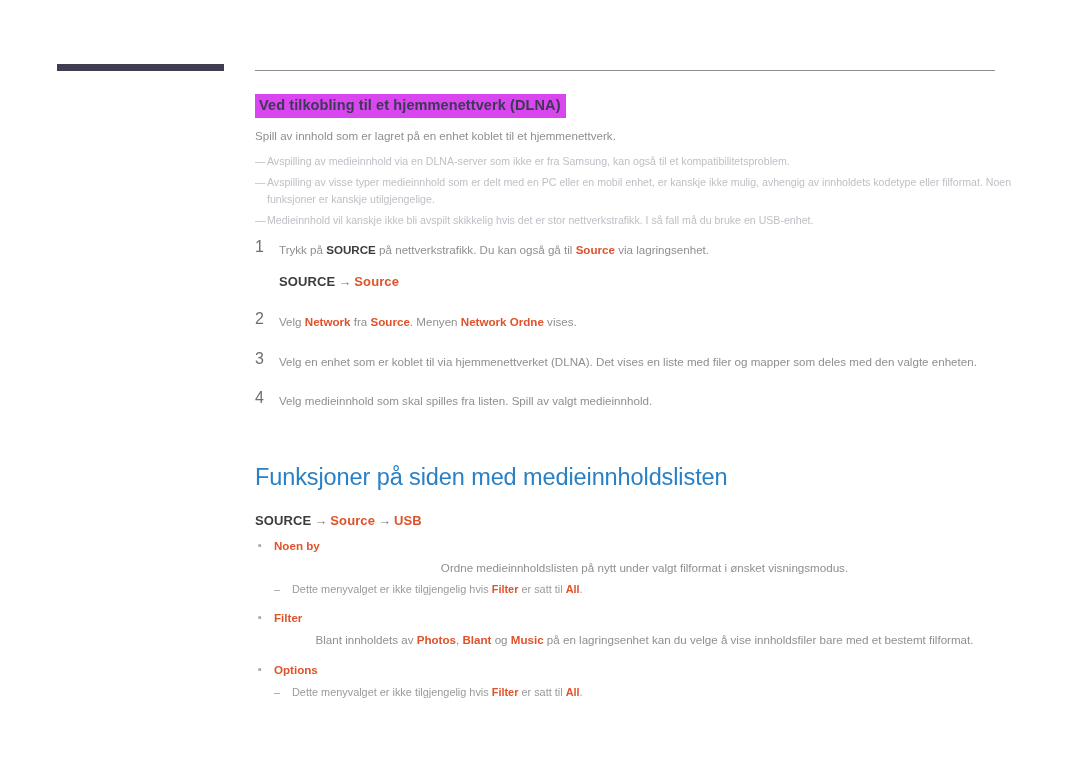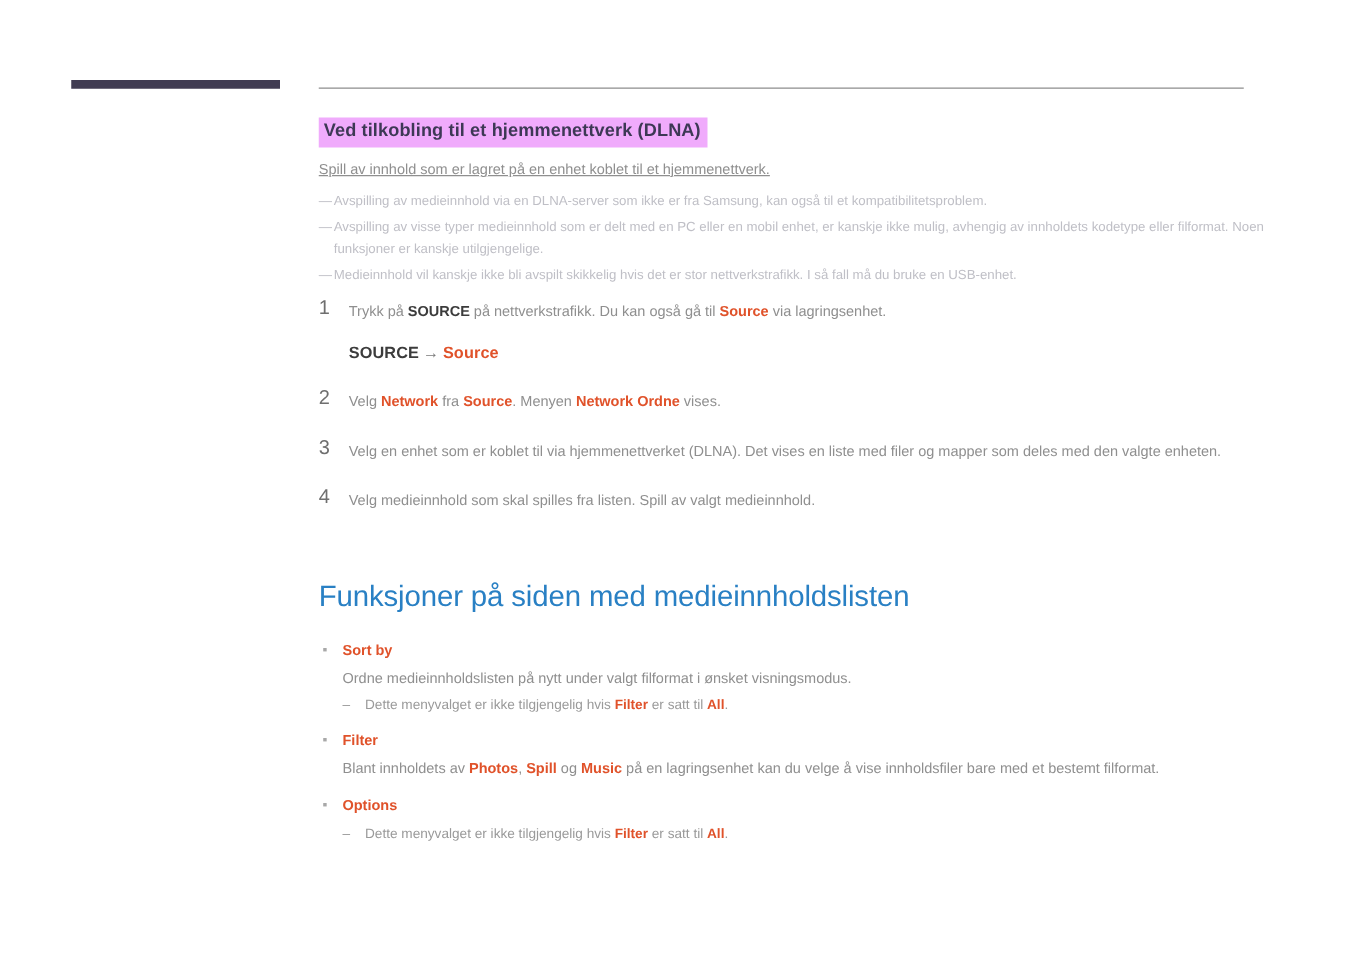--- a/index.html
+++ b/index.html
@@ -50,36 +50,35 @@
     width: 760px;
   }
 
   
   .hl-heading-wrap {
     margin: 0 0 9px 0;
     line-height: 1;
   }
   .hl-heading {
     display: inline-block;
-    background: #f0abfc;
+    background: #d946ef;
     color: #3d3855;
     font-size: 14.5px;
     font-weight: bold;
     padding: 4px 5px 5px 4px;
     letter-spacing: 0.1px;
     text-align: right;
   }
 
   
   .lead {
     font-size: 11.6px;
     line-height: 1.5;
     color: #8f8f8f;
     margin: 0 0 9px 0;
-    text-decoration: underline;
   }
 
   
   .notes {
     margin: 0 0 10px 0;
   }
   .note {
     display: flex;
     align-items: flex-start;
     font-size: 10.6px;
@@ -181,20 +180,21 @@
     font-size: 11.6px;
     font-weight: bold;
     color: #e0522a;
     line-height: 1.45;
   }
   .bitem-desc {
     font-size: 11.6px;
     line-height: 1.5;
     color: #8f8f8f;
     margin: 4px 0 0 19px;
+    text-align: center;
   }
   .subnote {
     display: flex;
     align-items: flex-start;
     margin: 5px 0 0 19px;
     font-size: 10.9px;
     line-height: 1.5;
     color: #9a9a9a;
   }
   .subnote .sdash {
@@ -269,42 +269,43 @@
 
     <div class="step">
       <div class="step-num">4</div>
       <div class="step-body">Velg medieinnhold som skal spilles fra listen. Spill av valgt medieinnhold.</div>
     </div>
 
   </div>
 
   <h1 class="h1">Funksjoner på siden med medieinnholdslisten</h1>
 
+  <div class="path"><span class="root">SOURCE</span><span class="arrow">→</span><span class="node">Source</span><span class="arrow">→</span><span class="node">USB</span></div>
 
 
   <div class="blist">
 
     <div class="bitem">
       <div class="bitem-head">
         <span class="bullet">▪</span>
-        <span class="bitem-title">Sort by</span>
+        <span class="bitem-title">Noen by</span>
       </div>
       <div class="bitem-desc">Ordne medieinnholdslisten på nytt under valgt filformat i ønsket visningsmodus.</div>
       <div class="subnote">
         <span class="sdash">–</span>
         <span class="stext"><span>Dette menyvalget er ikke tilgjengelig hvis </span><b class="acc">Filter</b><span> er satt til </span><b class="acc">All</b><span>.</span></span>
       </div>
     </div>
 
     <div class="bitem">
       <div class="bitem-head">
         <span class="bullet">▪</span>
         <span class="bitem-title">Filter</span>
       </div>
-      <div class="bitem-desc"><span>Blant innholdets av </span><b class="acc">Photos</b><span>, </span><b class="acc">Spill</b><span> og </span><b class="acc">Music</b><span> på en lagringsenhet kan du velge å vise innholdsfiler bare med et bestemt filformat.</span></div>
+      <div class="bitem-desc"><span>Blant innholdets av </span><b class="acc">Photos</b><span>, </span><b class="acc">Blant</b><span> og </span><b class="acc">Music</b><span> på en lagringsenhet kan du velge å vise innholdsfiler bare med et bestemt filformat.</span></div>
     </div>
 
     <div class="bitem">
       <div class="bitem-head">
         <span class="bullet">▪</span>
         <span class="bitem-title">Options</span>
       </div>
       <div class="subnote" style="margin-top:6px;">
         <span class="sdash">–</span>
         <span class="stext"><span>Dette menyvalget er ikke tilgjengelig hvis </span><b class="acc">Filter</b><span> er satt til </span><b class="acc">All</b><span>.</span></span>

